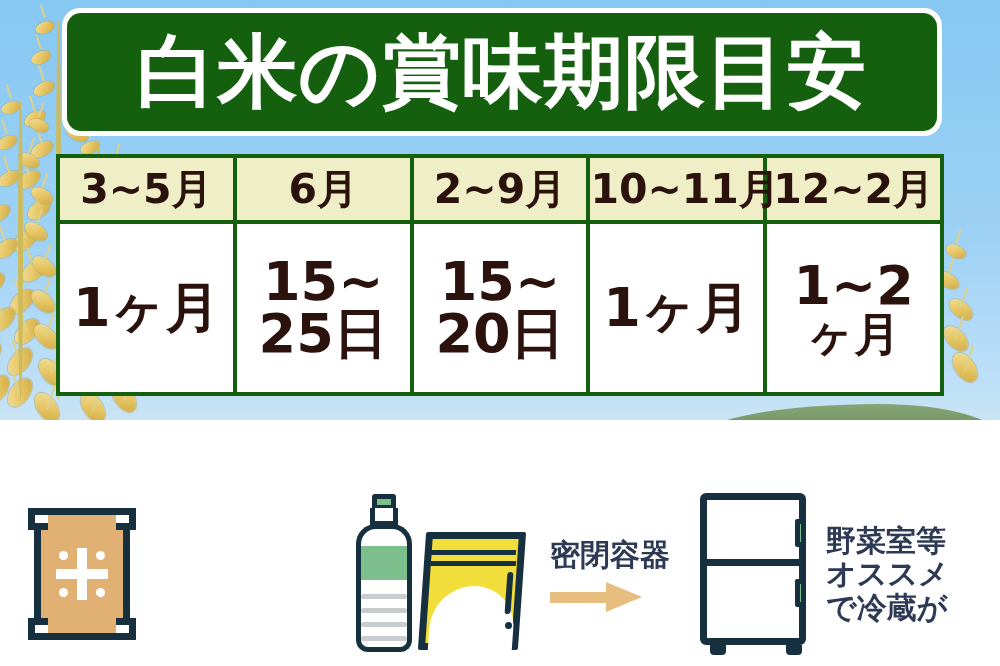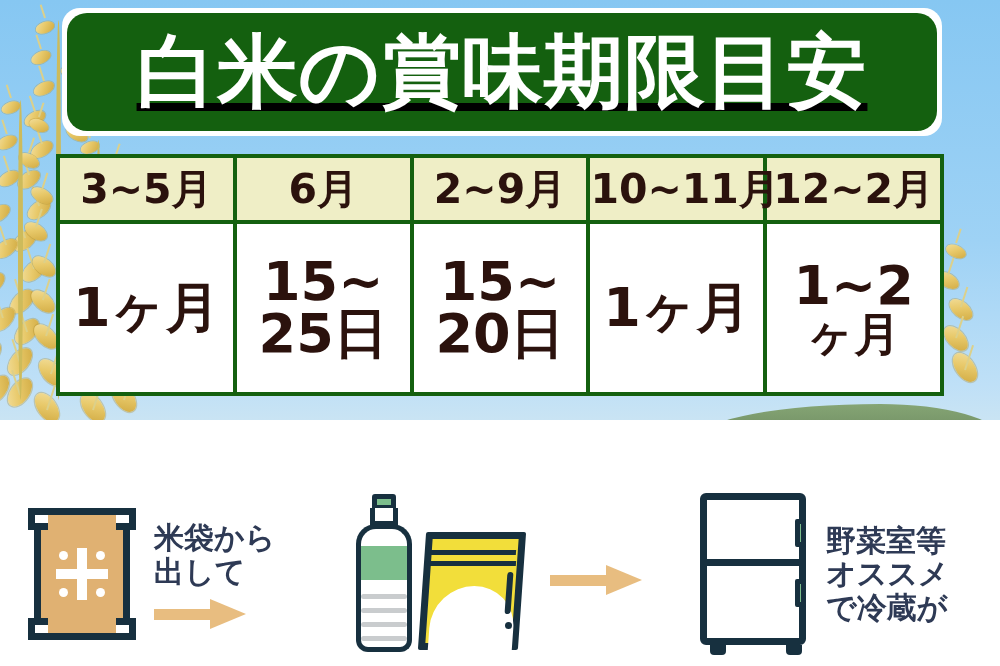--- a/index.html
+++ b/index.html
@@ -82,25 +82,24 @@
     left: 62px; top: 8px;
     width: 880px; height: 128px;
     background: #ffffff;
     border-radius: 18px;
     padding: 5px;
     box-sizing: border-box;
   }
   .title-box {
     width: 100%; height: 100%;
     background: #14600f;
-    border-radius: 20px;
+    border-radius: 14px;
     display: flex;
     align-items: center;
     justify-content: center;
-    text-decoration: underline;
   }
   .title-text {
     color: #ffffff;
     font-size: 80px;
     font-weight: 700;
     letter-spacing: 1px;
     line-height: 1;
     white-space: nowrap;
     font-family: "DejaVu Sans", "Liberation Sans", sans-serif;
   }
@@ -588,30 +587,20 @@
           <div class="kome">
             <span class="v"></span>
               <span class="h"></span>
             <span class="d d1"></span>
               <span class="d d2"></span>
             <span class="d d3"></span>
               <span class="d d4"></span>
           </div>
         </div>
       </div>
-      <div style="margin-left:18px;">
-        <div class="step-caption">
-          <span class="ln">米袋から</span>
-          <span class="ln">出して</span>
-        </div>
-        <div class="arrow">
-          <span class="shaft"></span>
-            <span class="head"></span>
-        </div>
-      </div>
     </div>
 
     <div class="step" style="left:352px;">
       <div class="step-icons" style="display:flex; align-items:flex-end;">
         <div class="bottle">
           <div class="cap"></div>
           <div class="neck"></div>
           <div class="shoulder"></div>
           <div class="label"></div>
           <div class="lower"></div>
@@ -624,20 +613,21 @@
           <div class="shell"></div>
           <span class="zip1"></span>
             <span class="zip2"></span>
           <div class="content"></div>
           <span class="mark"></span>
             <span class="dot"></span>
         </div>
       </div>
       <div style="margin-left:22px;">
         <div class="step-caption">
+          <span class="ln">密閉容器</span>
         </div>
         <div class="arrow">
           <span class="shaft"></span>
             <span class="head"></span>
         </div>
       </div>
     </div>
 
     <div class="step" style="left:700px;">
       <div class="step-icons">

